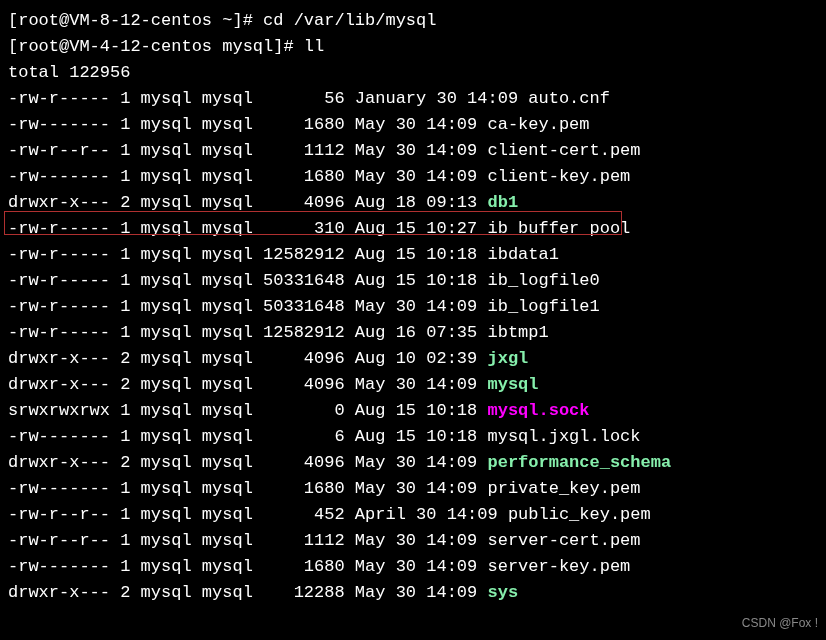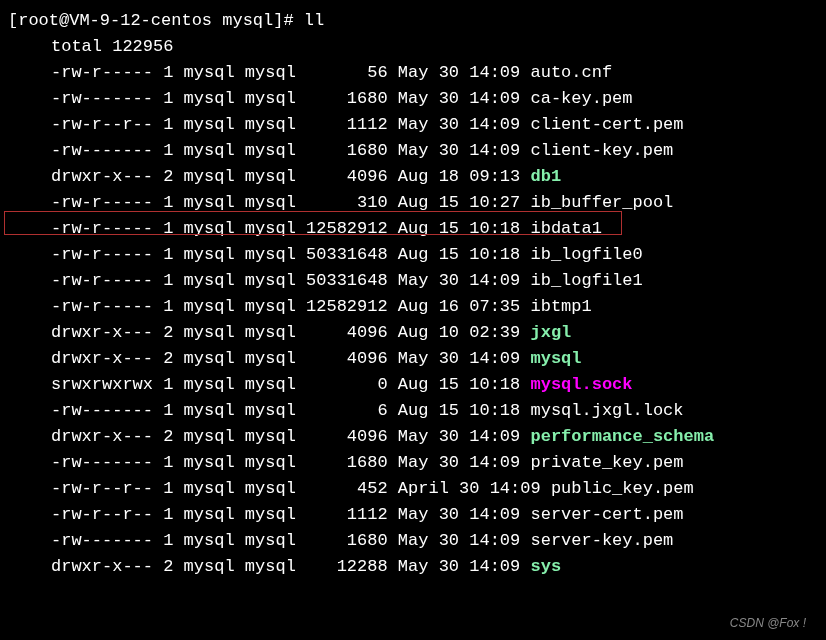--- a/index.html
+++ b/index.html
@@ -17,52 +17,51 @@
       width: 826px;
       height: 640px;
       overflow: hidden;
       position: relative;
     }
     .prompt-line {
       white-space: pre;
     }
     .output-line {
       white-space: pre;
-      margin-left: 43px;
     }
     .dir-cyan {
       color: #86efac;
       font-weight: bold;
     }
     .dir-magenta {
       color: #ff00ff;
       font-weight: bold;
     }
     .highlight-box {
       position: absolute;
       border: 1px solid #b03030;
       pointer-events: none;
     }
     .watermark {
       position: absolute;
       bottom: 4px;
-      right: 20px;
+      right: 8px;
       color: #888;
       font-size: 12px;
       font-family: Arial, sans-serif;
-      font-style: italic;
     }
   </style>
 </head>
 <body>
 
 <div id="terminal">
-    <div class="prompt-line">[root@VM-9-12-centos mysql]# ll</div>
+    <div class="prompt-line">[root@VM-8-12-centos ~]# cd /var/lib/mysql</div>
+    <div class="prompt-line">[root@VM-4-12-centos mysql]# ll</div>
     <div class="output-line">total 122956</div>
-    <div class="output-line"><span>-rw-r----- 1 mysql mysql       56 May 30 14:09 </span><span>auto.cnf</span></div>
+    <div class="output-line"><span>-rw-r----- 1 mysql mysql       56 January 30 14:09 </span><span>auto.cnf</span></div>
     <div class="output-line"><span>-rw------- 1 mysql mysql     1680 May 30 14:09 </span><span>ca-key.pem</span></div>
     <div class="output-line"><span>-rw-r--r-- 1 mysql mysql     1112 May 30 14:09 </span><span>client-cert.pem</span></div>
     <div class="output-line"><span>-rw------- 1 mysql mysql     1680 May 30 14:09 </span><span>client-key.pem</span></div>
     <div class="output-line"><span>drwxr-x--- 2 mysql mysql     4096 Aug 18 09:13 </span><span class="dir-cyan">db1</span></div>
     <div class="output-line"><span>-rw-r----- 1 mysql mysql      310 Aug 15 10:27 </span><span>ib_buffer_pool</span></div>
     <div class="output-line"><span>-rw-r----- 1 mysql mysql 12582912 Aug 15 10:18 </span><span>ibdata1</span></div>
     <div class="output-line"><span>-rw-r----- 1 mysql mysql 50331648 Aug 15 10:18 </span><span>ib_logfile0</span></div>
     <div class="output-line"><span>-rw-r----- 1 mysql mysql 50331648 May 30 14:09 </span><span>ib_logfile1</span></div>
     <div class="output-line"><span>-rw-r----- 1 mysql mysql 12582912 Aug 16 07:35 </span><span>ibtmp1</span></div>
     <div class="output-line"><span>drwxr-x--- 2 mysql mysql     4096 Aug 10 02:39 </span><span class="dir-cyan">jxgl</span></div>

